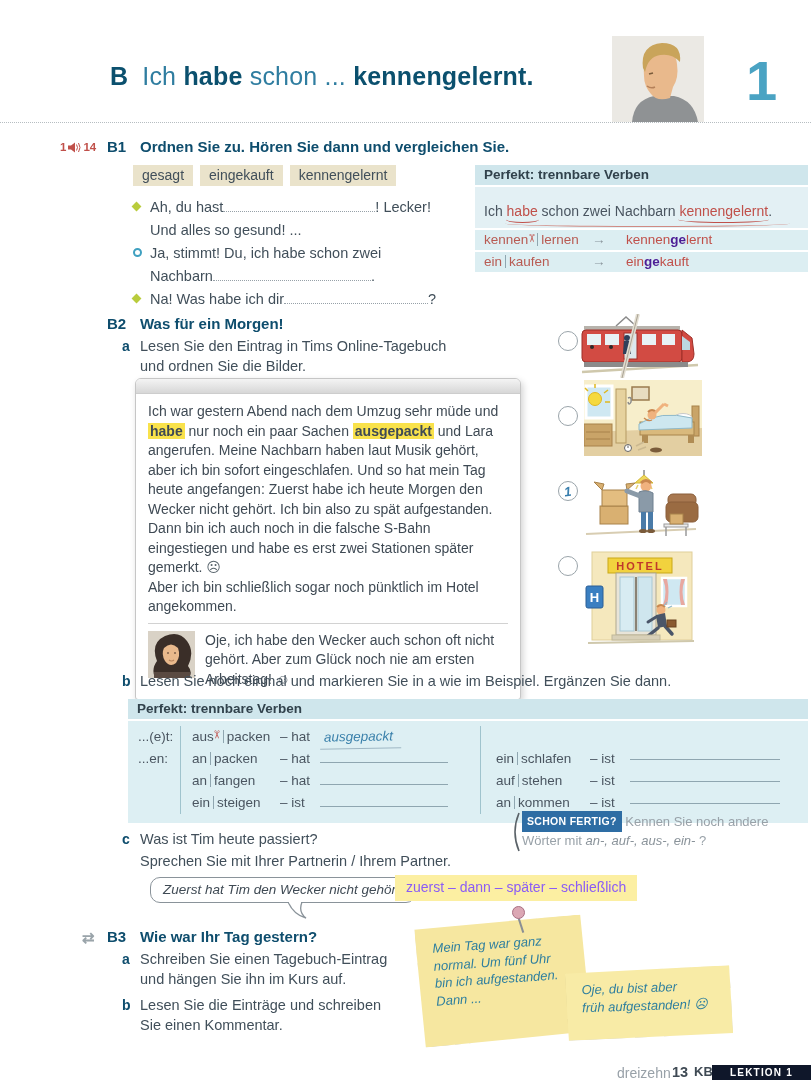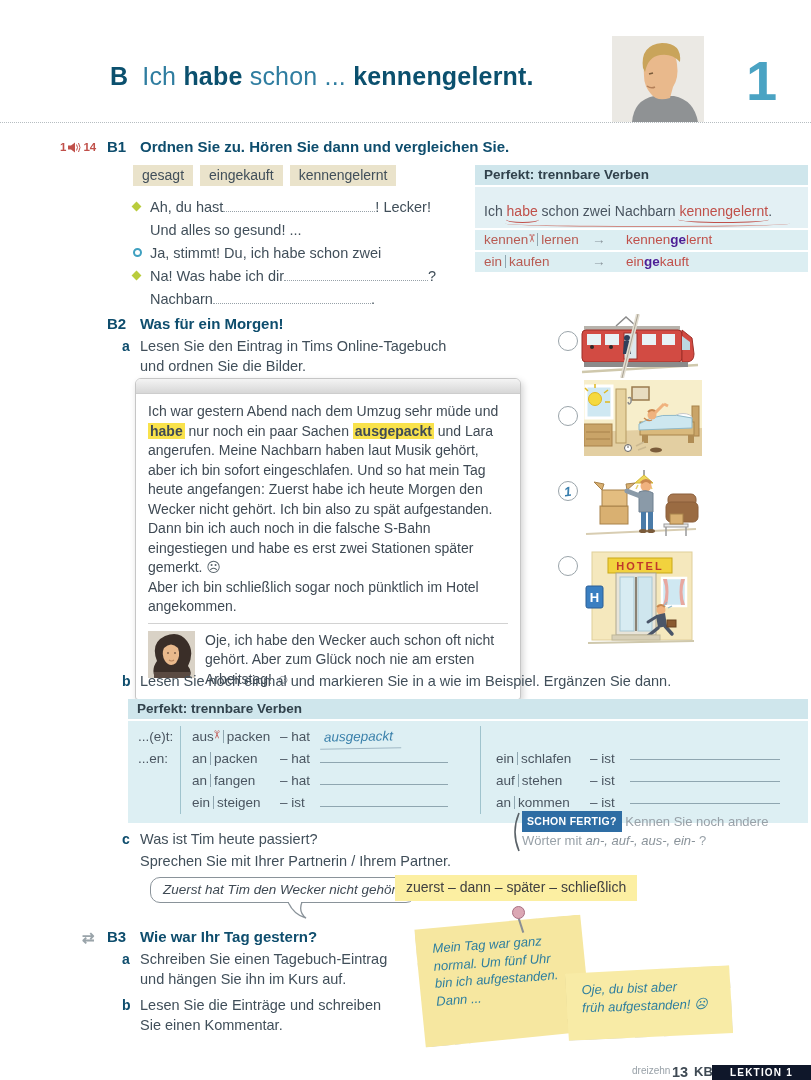--- a/index.html
+++ b/index.html
@@ -81,35 +81,35 @@
   
   .sf { left:522px; top:779px; width:286px; font-size:13px; color:#98a1a8; line-height:18px; }
   .sf-badge { display:inline-block; background:#2e6da4; color:#fff; font-weight:bold; font-size:10.5px; padding:1px 5px 2px; letter-spacing:.3px; vertical-align:1px; }
   .sf-it { font-style:italic; color:#8a939a; }
   .sf-bracket { position:absolute; left:-12px; top:1px; }
 
   
   .bubble { left:150px; top:845px; border:1.3px solid #8a939a; border-radius:10px; background:#fff;
             padding:4px 12px 5px; font-style:italic; font-size:13.5px; color:#3f4a54; }
   .btail { left:286px; top:870px; }
-  .seq { left:395px; top:843px; background:#fcefa2; padding:4px 11px 6px; font-size:14px; color:#404040; }
+  .seq { left:395px; top:843px; background:#fcefa2; padding:4px 11px 6px; font-size:14px; color:#8b5cf6; }
 
   
   .swap { left:82px; top:897px; color:#9aa4aa; font-size:15px; font-weight:bold; }
   .note { background:#f6e7a0; box-shadow:1px 3px 5px rgba(0,0,0,.2); position:absolute; }
   .note1 { left:418px; top:888px; width:170px; height:122px; transform:rotate(-4deg); padding:15px 0 0 17px;
            clip-path:polygon(0 3%, 98% 0, 100% 96%, 2% 100%); }
   .note2 { left:566px; top:936px; width:166px; height:70px; transform:rotate(-2deg); padding:11px 0 0 16px; background:#f8eba6;
            clip-path:polygon(0 4%, 99% 0, 100% 97%, 1% 100%); }
   .hand { font-style:italic; font-size:13px; color:#2f7f9e; line-height:17.5px; white-space:nowrap; }
   .pin-head { left:512px; top:874px; width:13px; height:13px; border-radius:50%; background:#dba7b4; border:1.5px solid #a96f83; z-index:3; }
   .pin-stem { left:520px; top:886px; width:2px; height:15px; background:#8a8f94; transform:rotate(-18deg); z-index:2; }
 
   
-  .f-word { left:632px; top:1033px; font-size:10px; color:#98a1a8; }
+  .f-word { left:617px; top:1033px; font-size:14px; color:#98a1a8; }
   .f-num  { left:672px; top:1032px; font-size:14.5px; font-weight:bold; color:#3f4a54; }
   .f-kb   { left:694px; top:1032px; font-size:13px; font-weight:bold; color:#3f4a54; }
   .f-badge{ left:712px; top:1033px; width:99px; background:#0f172a; color:#fff; font-weight:bold;
             font-size:10px; letter-spacing:1.2px; text-align:center; padding:2px 0 3px; }
 </style>
 </head>
 <body>
 
 <div class="page">
 
@@ -157,30 +157,30 @@
     </div>
     <div class="dline">
       <span class="bul"></span>
       <span>Und alles so gesund! ...</span>
     </div>
     <div class="dline">
       <span class="bul bul-c"></span>
       <span>Ja, stimmt! Du, ich habe schon zwei</span>
     </div>
     <div class="dline">
+      <span class="bul"></span>
+      <span>Nachbarn </span>
+        <span class="blank" style="width:158px;"></span>
+        <span>.</span>
+    </div>
+    <div class="dline">
       <span class="bul bul-d"></span>
       <span>Na! Was habe ich dir </span>
         <span class="blank" style="width:144px;"></span>
         <span>?</span>
-    </div>
-    <div class="dline">
-      <span class="bul"></span>
-      <span>Nachbarn </span>
-        <span class="blank" style="width:158px;"></span>
-        <span>.</span>
     </div>
   </div>
 
   <div class="abs gbox">
     <div class="gb-title">Perfekt: trennbare Verben</div>
     <div class="gb-ex">
       <span>Ich </span><span class="gred arc">habe</span><span> schon zwei Nachbarn </span><span class="gred arc">kennengelernt</span><span>.</span>
       <span class="bigarc"></span>
     </div>
     <div class="gb-row">

